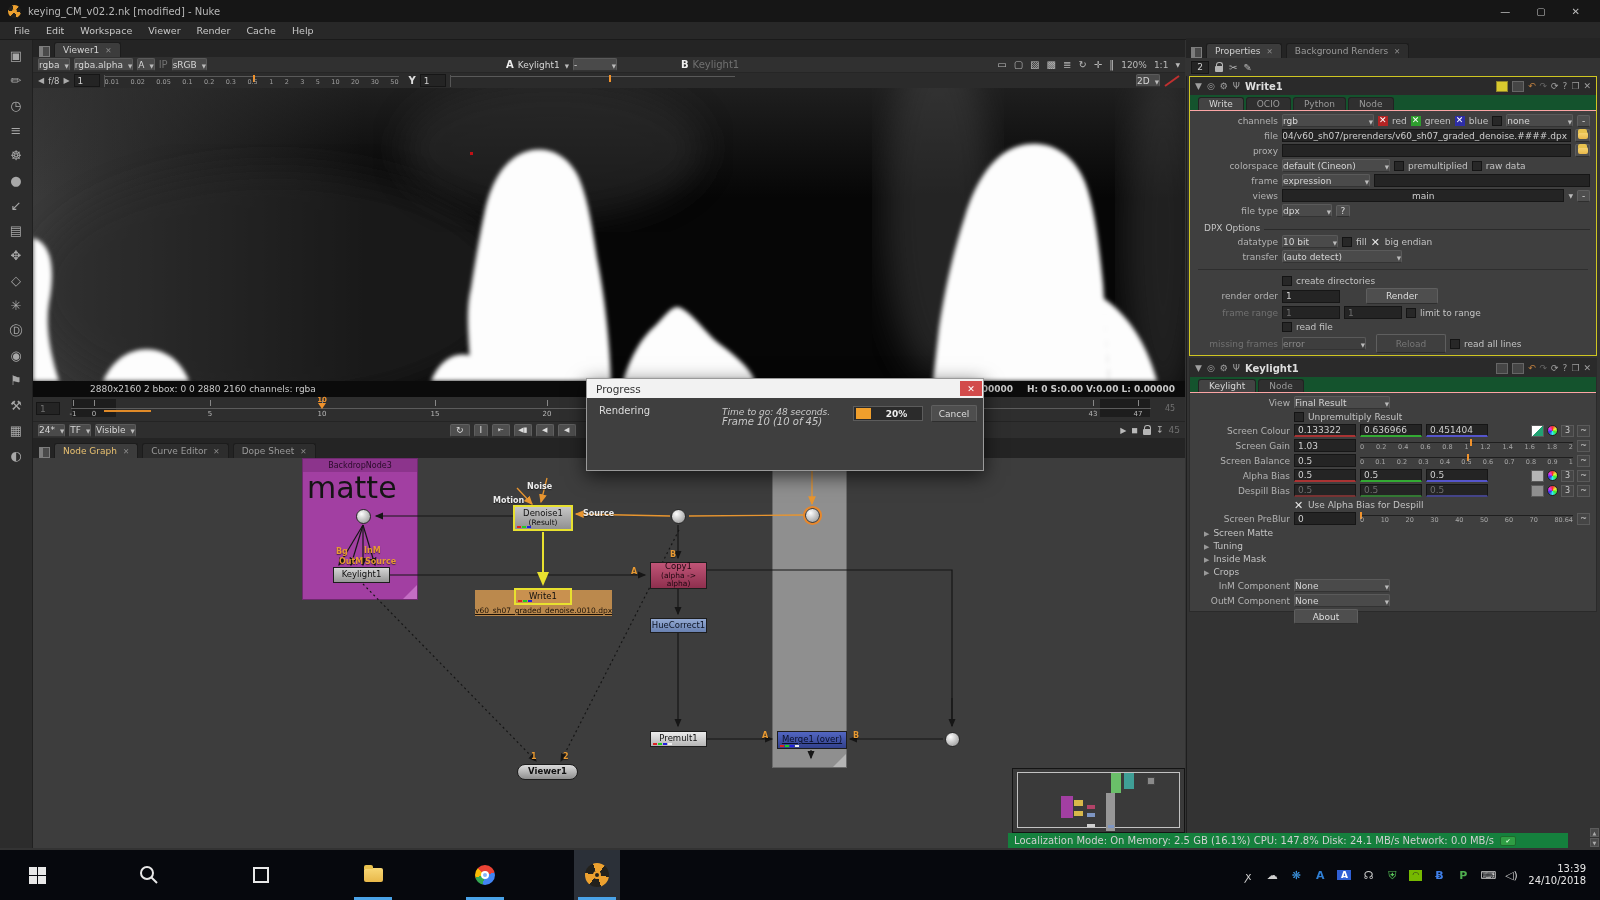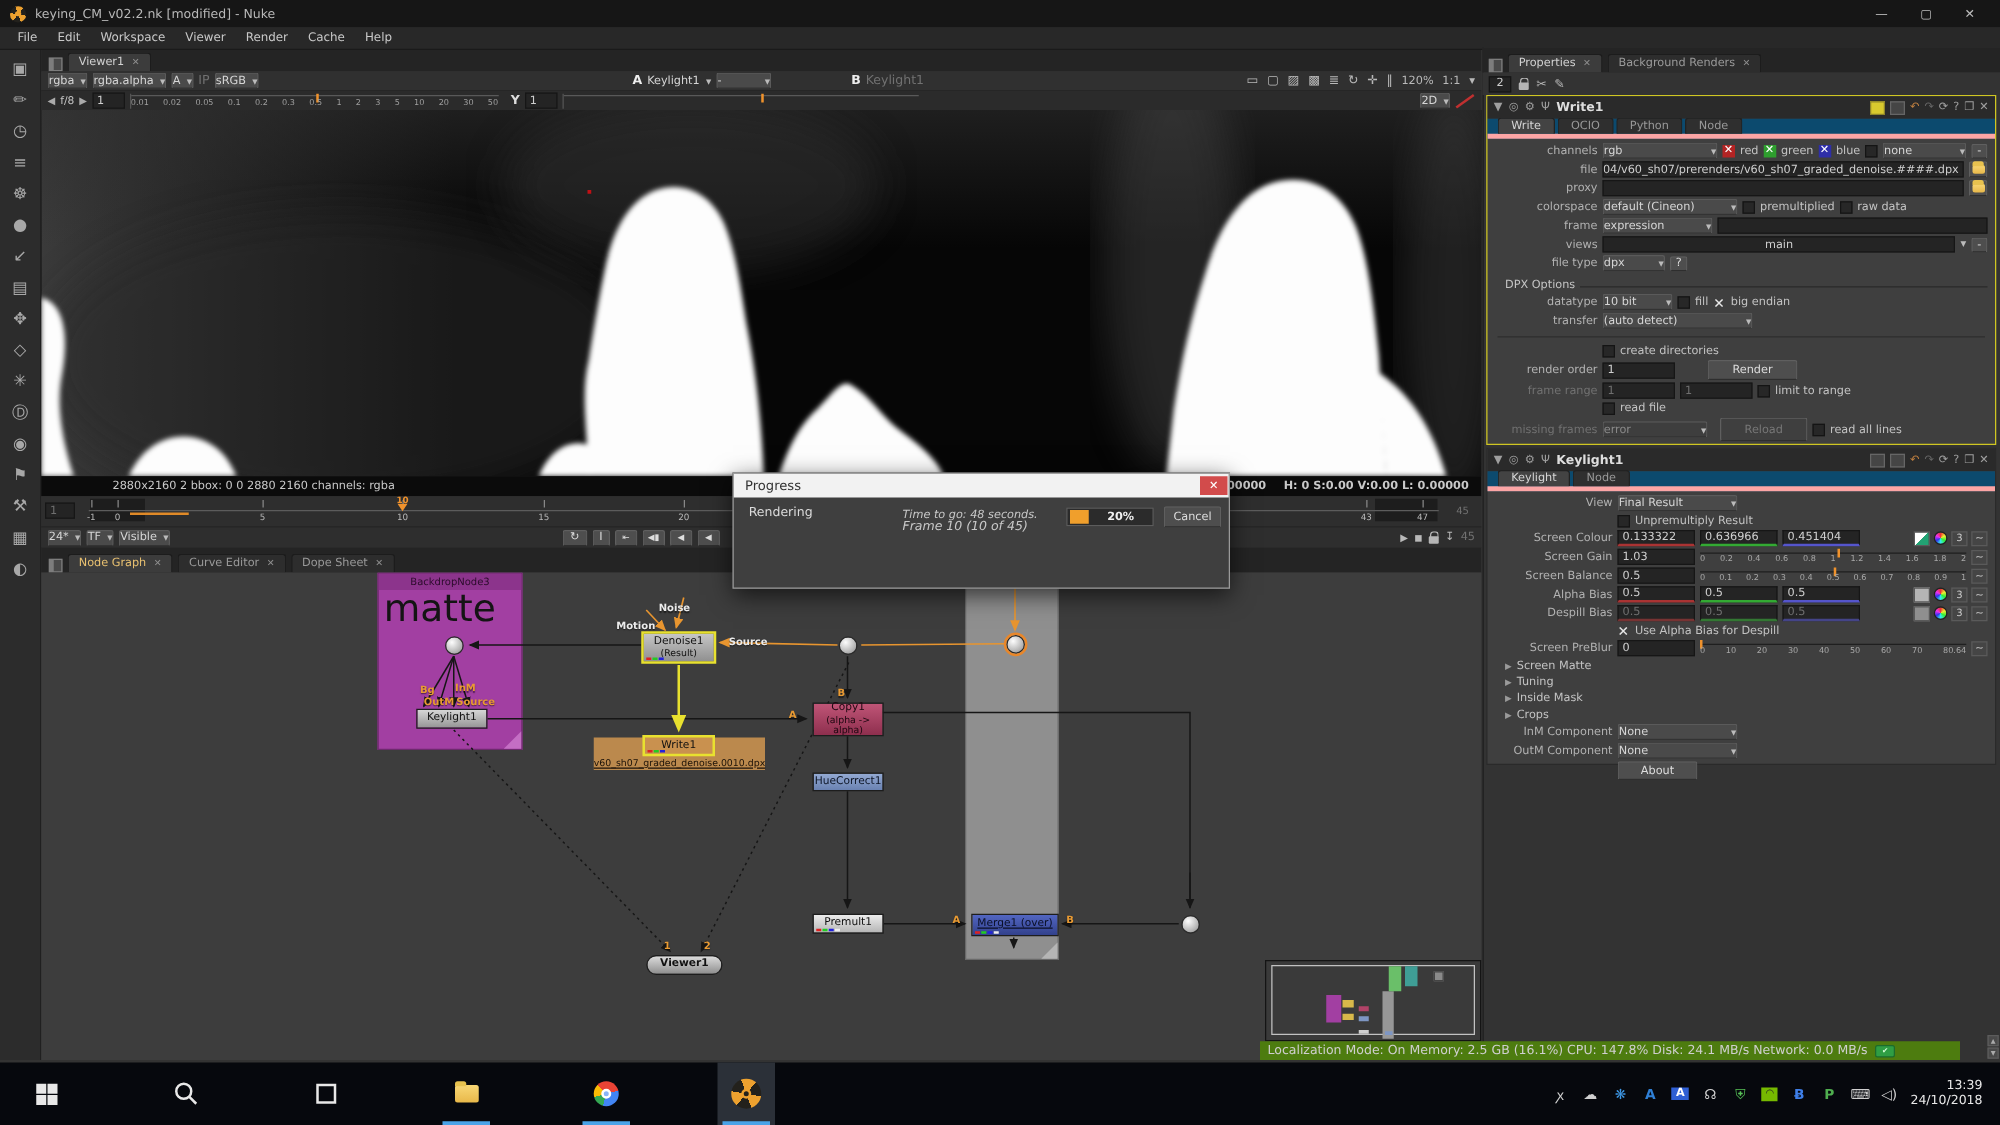--- a/index.html
+++ b/index.html
@@ -68,21 +68,21 @@
   
   .rpanel { left:1186px; top:38px; width:414px; height:810px; background:#333; border-left:1px solid #1e1e1e; }
   .ptabs { left:1186px; top:38px; width:414px; height:20px; background:#242424; display:flex; align-items:flex-end; gap:4px; padding-left:5px; }
   .ptools { left:1186px; top:58px; width:414px; height:18px; display:flex; align-items:center; gap:6px; padding-left:5px; background:#333; }
   .npanel { position:absolute; left:1189px; width:408px; background:#3f3f3f; border:1px solid #2a2a2a; }
   .npanel.selected { border:1px solid #cfc622; }
   .nphead { height:18px; background:#2a2a2a; display:flex; align-items:center; gap:5px; padding:0 5px; color:#dedede; }
   .nphead .hic { font-size:9px; color:#9f9f9f; }
   .nphead .sq { width:12px; height:11px; border:1px solid #666; background:#454545; display:inline-block; }
   .nphead .sq.yel { background:#d8c92e; border-color:#8f852a; }
-  .nptabs { height:16px; background:#0c4a6e; display:flex; gap:2px; padding-left:8px; align-items:flex-end; border-bottom:4px solid #fca5a5; }
+  .nptabs { height:16px; background:#14532d; display:flex; gap:2px; padding-left:8px; align-items:flex-end; border-bottom:1px solid #fca5a5; }
   .nptab { background:#434343; border:1px solid #222; border-bottom:none; border-radius:3px 3px 0 0; font-size:9px; color:#d5d5d5; padding:1px 10px; }
   .nptab.off { background:#2f2f2f; color:#999; }
   .prow { display:flex; align-items:center; gap:4px; padding:1px 6px 1px 0; min-height:13px; }
   .plab { width:88px; text-align:right; color:#b2b2b2; font-size:9px; flex:none; }
   .plab.dim, .dimtx { color:#717171; }
   .klab { width:100px; text-align:right; color:#b2b2b2; font-size:9px; flex:none; }
   .kslider { flex:1; position:relative; height:13px; }
   .kslider .line { position:absolute; top:3px; left:0; right:0; border-top:1px solid #1f1f1f; }
   .kslider .labels { position:absolute; top:4px; left:0; right:0; font-size:6.5px; color:#a8a8a8; text-align:justify; text-align-last:justify; height:9px; overflow:hidden; }
   .ic12 { width:13px; height:12px; background:#454545; border:1px solid #5a5a5a; display:inline-flex; align-items:center; justify-content:center; font-size:8px; color:#ccc; flex:none; }
@@ -94,21 +94,21 @@
   
   .pdialog { left:586px; top:378px; width:398px; height:93px; background:#3f3f3f; border:1px solid #9a9a9a; box-shadow:0 5px 18px rgba(0,0,0,.65); z-index:60; }
   .pdialog .bar { height:19px; background:#f2f2f2; display:flex; align-items:center; padding-left:9px; color:#333; font-size:10.5px; }
   .pdialog .xbtn { margin-left:auto; width:22px; height:15px; background:#d24b4b; color:#fff; display:flex; align-items:center; justify-content:center; font-size:9px; margin-right:1px; }
   .pbarbox { position:absolute; left:266px; top:27px; width:70px; height:15px; background:#2b2b2b; border:1px solid #5c5c5c; display:flex; align-items:center; }
   .pbarfill { width:15px; height:11px; background:#f09f2c; margin-left:2px; }
   .pbartext { flex:1; text-align:center; color:#f0f0f0; font-weight:bold; font-size:9px; }
 
   
   .minimap { left:1012px; top:768px; width:173px; height:65px; background:#3a3a3a; border:1px solid #141414; }
-  .statusrow { left:1008px; top:833px; width:560px; height:15px; display:flex; align-items:center; color:#cfcfcf; font-size:10px; background:#4d7c0f; }
+  .statusrow { left:1008px; top:833px; width:560px; height:15px; display:flex; align-items:center; color:#cfcfcf; font-size:10px; background:#15803d; }
   .okbadge { width:16px; height:10px; background:#2f9e44; border:1px solid #1c6b2c; border-radius:2px; margin-left:6px; display:inline-flex; align-items:center; justify-content:center; color:#d8ffd8; font-size:6px; }
 
   
   .taskbar { left:0; top:850px; width:1600px; height:50px; background:#06080d; display:flex; align-items:center; z-index:70; }
   .tb-ic { width:46px; height:50px; display:flex; align-items:center; justify-content:center; position:relative; }
   .tb-under::after { content:""; position:absolute; left:4px; right:4px; bottom:0; height:3px; background:#4aa3e8; }
   .tb-active { background:#2b3038; }
   .winlogo { width:17px; height:17px; display:grid; grid-template-columns:8px 8px; grid-template-rows:8px 8px; gap:1px; }
   .winlogo i { background:#e8e8e8; }
   .tray { margin-left:auto; display:flex; align-items:center; gap:10px; padding-right:14px; }

